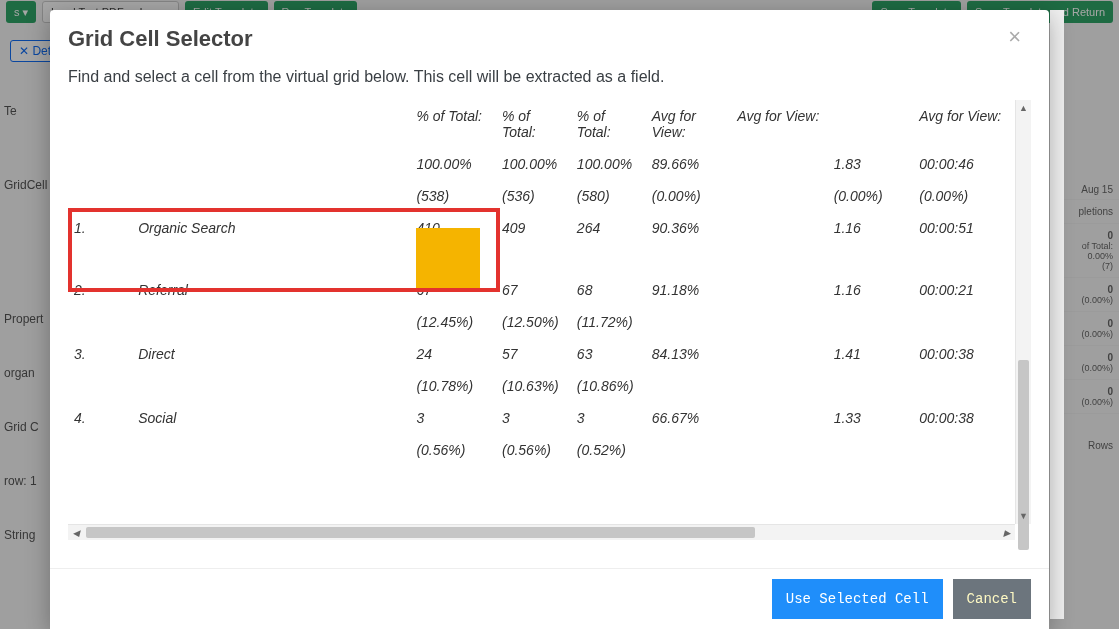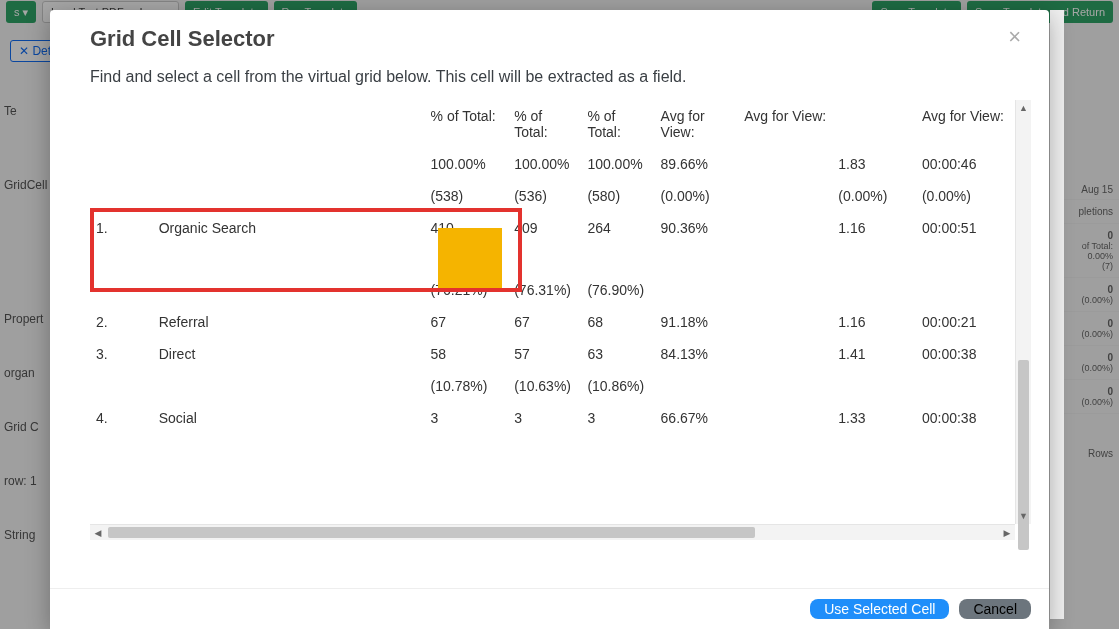--- a/index.html
+++ b/index.html
@@ -86,21 +86,20 @@
     left: 50px;
     top: 10px;
     right: 70px;
     bottom: 0;
     background: #fff;
     border-radius: 4px;
     box-shadow: 0 6px 24px rgba(0,0,0,.3);
     display: flex;
     flex-direction: column;
     padding-bottom: 0;
-    padding-left: 22px;
   }
   .modal-scroll-right {
     position:absolute;
     top:10px; right:55px; bottom:10px;
     width:14px;
     background:#f0f0f0;
   }
   .modal-header {
     padding: 16px 24px 6px 18px;
     display:flex;
@@ -130,20 +129,21 @@
     font-size: 16px;
     font-weight: 400;
     color: #3a3f44;
     margin-bottom: 14px;
   }
 
   .grid-wrap {
     position:relative;
     height: 460px;
     overflow:hidden;
+    font-style:italic;
   }
 
   table.vgrid {
     border-collapse: collapse;
     width: 100%;
     table-layout: fixed;
     font-size: 14px;
     color: #333;
   }
   table.vgrid td, table.vgrid th {
@@ -234,29 +234,30 @@
     justify-content:flex-end;
     gap:10px;
     position:absolute;
     left:0; right:0; bottom:0;
     background:#fff;
   }
   .btn {
     display:inline-flex;
     align-items:center;
     justify-content:center;
-    height:20px;
+    height:40px;
     padding:0 14px;
-    border-radius:8px;
+    border-radius:0;
     font-size:14px;
     cursor:pointer;
     border:none;
+    font-family:Liberation Mono, monospace;
   }
   .btn-primary { background:#1f8efa; color:#fff; }
-  .btn-secondary { background:#6c757d; color:#000000; }
+  .btn-secondary { background:#6c757d; color:#fef9c3; }
 </style>
 </head>
 <body>
 
 <div class="bg-page">
   <div class="bg-toolbar">
     <span class="bg-btn green">s ▾</span>
     <span class="bg-btn white">Load Test PDF or Image</span>
     <span class="bg-btn green">Edit Template</span>
     <span class="bg-btn green2">Run Template</span>
@@ -296,21 +297,21 @@
       <div style="font-size:9px;">(0.00%)</div>
     </div>
     <div class="cell">
       <div style="font-weight:bold;">0</div>
       <div style="font-size:9px;">(0.00%)</div>
     </div>
     <div class="cell">
       <div style="font-weight:bold;">0</div>
       <div style="font-size:9px;">(0.00%)</div>
     </div>
-    <div class="cell" style="border:none; margin-top:28px;">Rows</div>
+    <div class="cell" style="border:none; margin-top:20px;">Rows</div>
   </div>
 </div>
 
 <div class="overlay"></div>
 <div class="modal-scroll-right"></div>
 
 <div class="modal">
   <div class="modal-header">
     <div class="modal-title">Grid Cell Selector</div>
     <div class="close-x">×</div>
@@ -386,51 +387,51 @@
           <td>409</td>
           <td>264</td>
           <td>90.36%</td>
           <td></td>
           <td>1.16</td>
           <td>00:00:51</td>
         </tr>
         <tr style="height:30px;">
               <td colspan="10"></td>
             </tr>
-        <tr>
-          <td></td>
-              <td></td>
-              <td></td>
-          <td>(76.21%)</td>
-          <td>(76.31%)</td>
-          <td>(76.90%)</td>
-          <td></td>
-              <td></td>
-              <td></td>
-              <td></td>
-        </tr>
 
         <tr>
           <td>2.</td>
           <td>Referral</td>
           <td></td>
           <td>67</td>
           <td>67</td>
           <td>68</td>
           <td>91.18%</td>
           <td></td>
           <td>1.16</td>
           <td>00:00:21</td>
         </tr>
+        <tr>
+          <td></td>
+              <td></td>
+              <td></td>
+          <td>(12.45%)</td>
+          <td>(12.50%)</td>
+          <td>(11.72%)</td>
+          <td></td>
+              <td></td>
+              <td></td>
+              <td></td>
+        </tr>
 
         <tr>
           <td>3.</td>
           <td>Direct</td>
           <td></td>
-          <td>58</td>
+          <td>24</td>
           <td>57</td>
           <td>63</td>
           <td>84.13%</td>
           <td></td>
           <td>1.41</td>
           <td>00:00:38</td>
         </tr>
         <tr>
           <td></td>
               <td></td>
@@ -448,20 +449,32 @@
           <td>4.</td>
           <td>Social</td>
           <td></td>
           <td>3</td>
           <td>3</td>
           <td>3</td>
           <td>66.67%</td>
           <td></td>
           <td>1.33</td>
           <td>00:00:38</td>
+        </tr>
+        <tr>
+          <td></td>
+              <td></td>
+              <td></td>
+          <td>(0.56%)</td>
+          <td>(0.56%)</td>
+          <td>(0.52%)</td>
+          <td></td>
+              <td></td>
+              <td></td>
+              <td></td>
         </tr>
       </tbody>
         </table>
 
       <div class="v-scroll">
         <div class="arrow up">▲</div>
         <div class="thumb"></div>
         <div class="arrow down">▼</div>
       </div>
       <div class="h-scroll">

